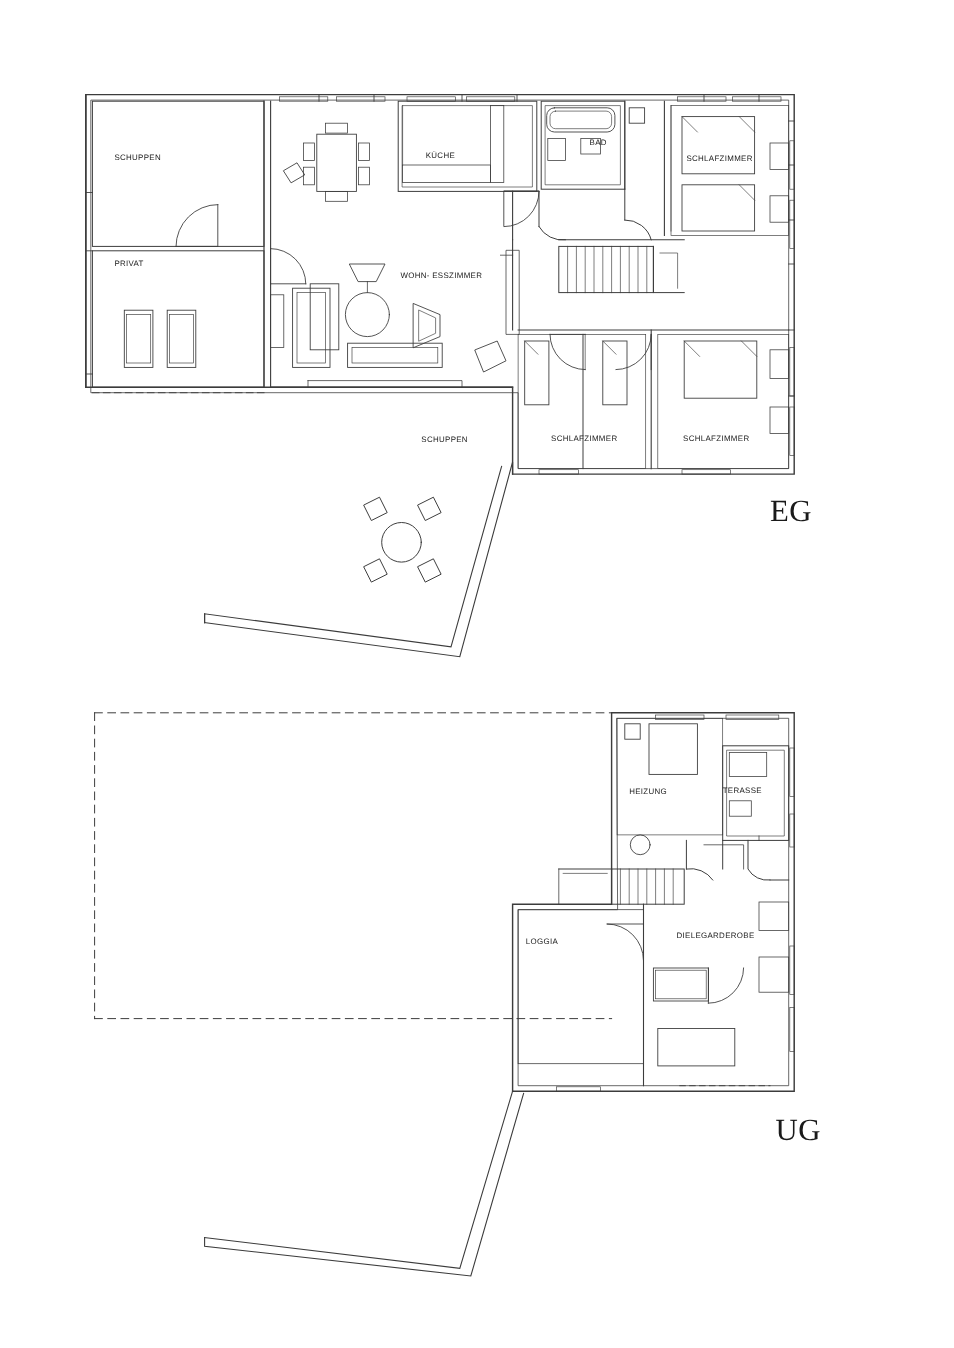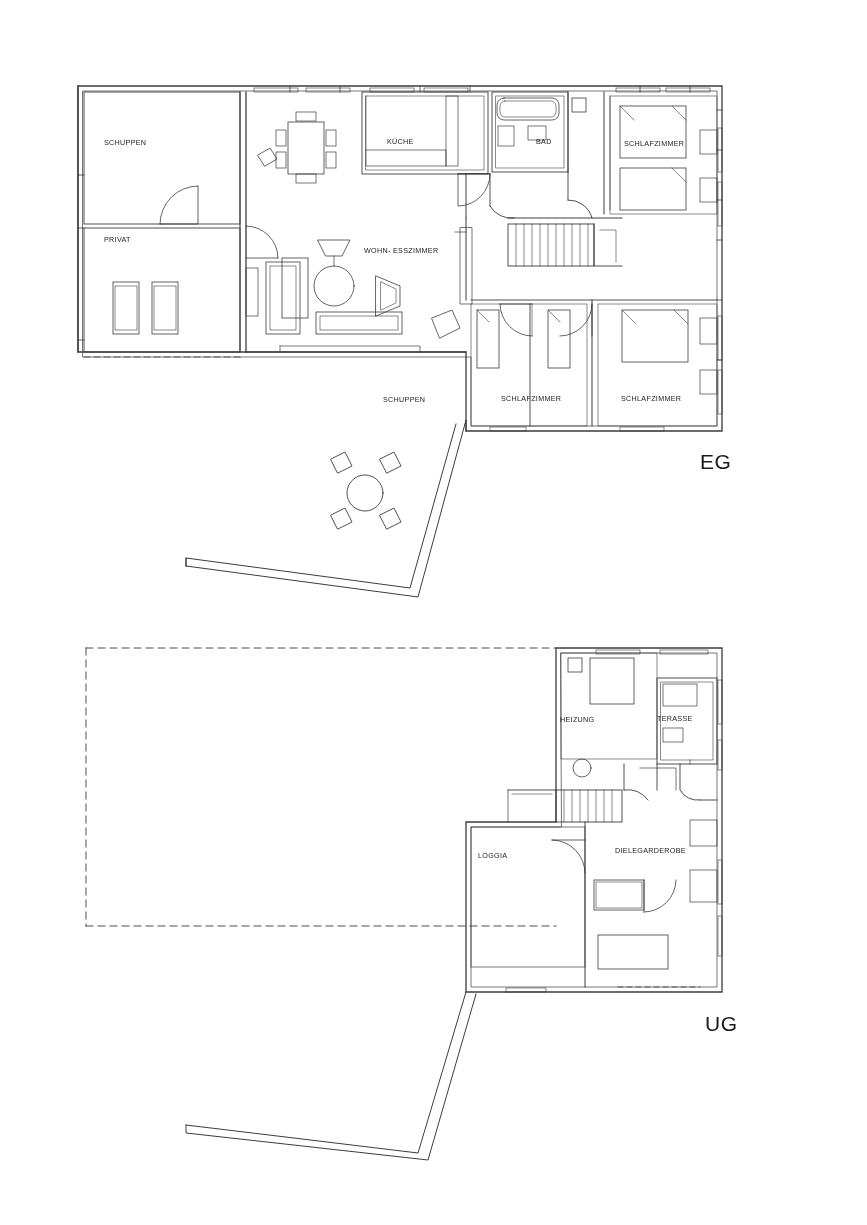--- a/index.html
+++ b/index.html
@@ -16,22 +16,22 @@
     overflow: hidden;
   }
   #sheet {
     position: absolute;
     left: 0; top: 0;
     width: 867px;
     height: 1225px;
   }
   .floor-label {
     position: absolute;
-    font-size: 21px;
-    font-family: Liberation Sans, sans-serif;
+    font-size: 28px;
+    font-family: Liberation Serif, serif;
     color: #1a1a1a;
     letter-spacing: 0.5px;
   }
   #label-eg { left: 700px; top: 450px; }
   #label-ug { left: 705px; top: 1012px; }
 
   .room-label {
     position: absolute;
     font-size: 7.2px;
     font-family: "Liberation Sans", sans-serif;
@@ -278,23 +278,23 @@
     </g>
   </g>
 </svg>
 
 <div class="floor-label" id="label-eg">EG</div>
 <div class="floor-label" id="label-ug">UG</div>
 
 <div class="room-label" style="left:104px;top:138px">SCHUPPEN</div>
 <div class="room-label" style="left:104px;top:235px">PRIVAT</div>
 <div class="room-label" style="left:387px;top:137px">KÜCHE</div>
-<div class="room-label" style="left:536px;top:137px">BAD</div>
+<div class="room-label" style="left:536px;top:125px">BAD</div>
 <div class="room-label" style="left:624px;top:139px">SCHLAFZIMMER</div>
 <div class="room-label" style="left:364px;top:246px">WOHN- ESSZIMMER</div>
 <div class="room-label" style="left:383px;top:395px">SCHUPPEN</div>
 <div class="room-label" style="left:501px;top:394px">SCHLAFZIMMER</div>
 <div class="room-label" style="left:621px;top:394px">SCHLAFZIMMER</div>
 
-<div class="room-label" style="left:560px;top:715px">HEIZUNG</div>
+<div class="room-label" style="left:572px;top:715px">HEIZUNG</div>
 <div class="room-label" style="left:657px;top:714px">TERASSE</div>
 <div class="room-label" style="left:478px;top:851px">LOGGIA</div>
 <div class="room-label" style="left:615px;top:846px">DIELEGARDEROBE</div>
 
 </body></html>

